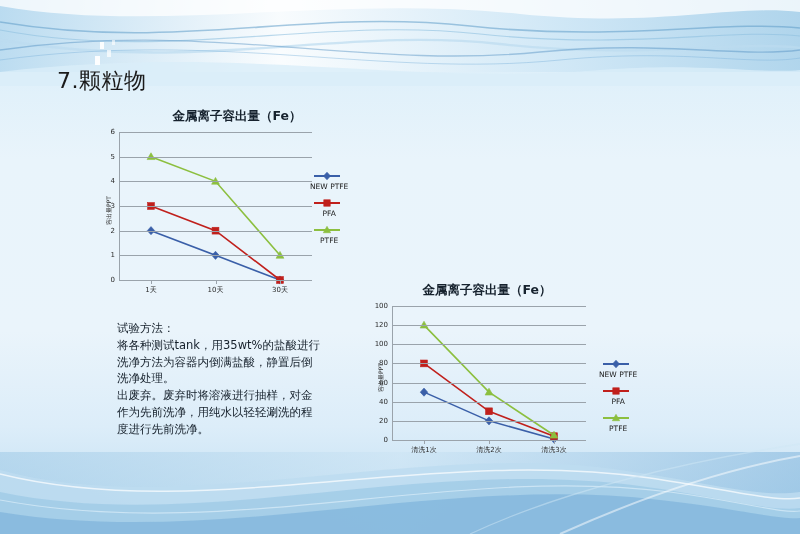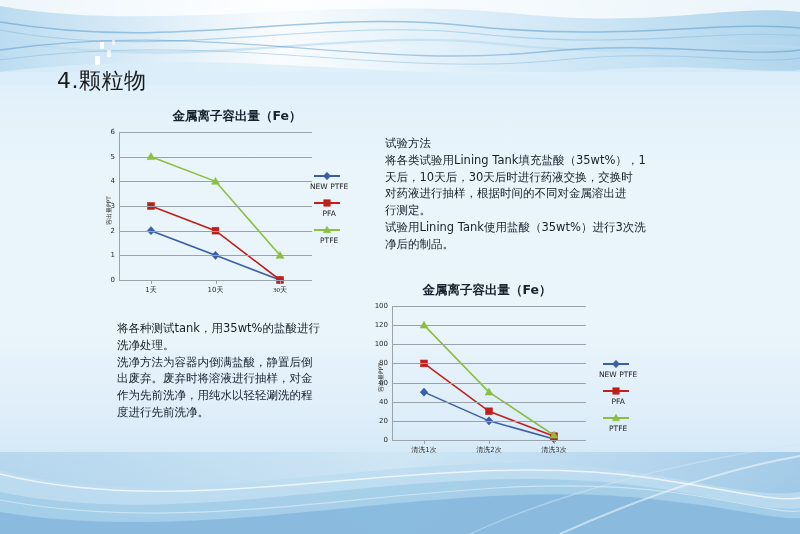--- a/index.html
+++ b/index.html
@@ -104,21 +104,21 @@
     <rect x="0" y="452" width="800" height="82" fill="url(#gBot)" opacity=".55"></rect>
     <path d="M0,470 C180,520 420,440 620,470 C710,483 760,498 800,492 L800,534 L0,534 Z" fill="#bddcf0" opacity=".85"></path>
     <path d="M0,492 C200,534 420,456 640,486 C720,497 770,512 800,508 L800,534 L0,534 Z" fill="#9ec9e6" opacity=".75"></path>
     <path d="M0,512 C220,548 440,474 660,500 C740,509 780,520 800,518 L800,534 L0,534 Z" fill="#7fb4dc" opacity=".7"></path>
     <path d="M0,474 C200,524 430,446 650,478 C730,490 775,502 800,498" fill="none" stroke="#ffffff" stroke-width="1.4" opacity=".7"></path>
     <path d="M0,500 C230,543 450,464 670,492 C745,502 782,514 800,511" fill="none" stroke="#dff0fa" stroke-width="1.2" opacity=".65"></path>
     <path d="M560,534 C640,498 720,470 800,456" fill="none" stroke="#ffffff" stroke-width="2" opacity=".5"></path>
     <path d="M470,534 C560,492 680,462 800,444" fill="none" stroke="#cfe7f6" stroke-width="1.3" opacity=".5"></path>
   </svg>
 
-  <div class="heading">4.颗粒物</div>
+  <div class="heading">7.颗粒物</div>
 
   <div class="chart" id="chart1">
     <div class="chart-title">金属离子容出量（Fe）</div>
     <div class="plot">
       <div class="axis-y"></div>
       <svg class="series-svg" width="193" height="148">
           <polyline points="32,98.66666666666667 96.5,123.33333333333334 161,148" fill="none" stroke="#3a5fa8" stroke-width="1.6"></polyline>
           <polygon points="32,94.58666666666667 35.74,98.66666666666667 32,102.74666666666667 28.259999999999998,98.66666666666667" fill="#3a5fa8" stroke="#3a5fa8" stroke-width="0.6"></polygon>
           <polygon points="96.5,119.25333333333334 100.24,123.33333333333334 96.5,127.41333333333334 92.76,123.33333333333334" fill="#3a5fa8" stroke="#3a5fa8" stroke-width="0.6"></polygon>
           <polygon points="161,143.92 164.74,148 161,152.08 157.26,148" fill="#3a5fa8" stroke="#3a5fa8" stroke-width="0.6"></polygon>
@@ -142,21 +142,21 @@
         <div class="gridline" style="top: 49.3333px;"></div>
         <div class="ytick" style="top: 49.3333px;">4</div>
         <div class="gridline" style="top: 24.6667px;"></div>
         <div class="ytick" style="top: 24.6667px;">5</div>
         <div class="gridline" style="top: 0px;"></div>
         <div class="ytick" style="top: 0px;">6</div>
         <div class="xtick" style="left: 32px; top: 153px;">1天</div>
         <div style="position: absolute; width: 1px; height: 4px; background: rgb(154, 163, 171); top: 148px; left: 32px;"></div>
         <div class="xtick" style="left: 96.5px; top: 153px;">10天</div>
         <div style="position: absolute; width: 1px; height: 4px; background: rgb(154, 163, 171); top: 148px; left: 96.5px;"></div>
-        <div class="xtick" style="left: 161px; top: 153px; font-family: Liberation Serif, serif;">30天</div>
+        <div class="xtick" style="left: 161px; top: 153px;">30天</div>
         <div style="position: absolute; width: 1px; height: 4px; background: rgb(154, 163, 171); top: 148px; left: 161px;"></div>
         <div class="ylabel" style="left: -24px; top: 74px;">容出量PPT</div>
       </div>
     <div class="legend">
         <div class="legend-row">
           <div class="legend-mark">
             <div class="ln" style="background: rgb(58, 95, 168);"></div>
             <svg width="12" height="12" class="mk">
               <polygon points="6,2.16 9.52,6 6,9.84 2.4799999999999995,6" fill="#3a5fa8" stroke="#3a5fa8" stroke-width="0.6"></polygon>
             </svg>
@@ -177,34 +177,26 @@
             <div class="ln" style="background: rgb(140, 191, 63);"></div>
             <svg width="12" height="12" class="mk">
               <polygon points="6,2.3200000000000003 9.68,8.72 2.3200000000000003,8.72" fill="#8cbf3f" stroke="#8cbf3f" stroke-width="0.6"></polygon>
             </svg>
           </div>
           <span class="legend-label">PTFE</span>
         </div>
       </div>
   </div>
 
-  <div class="textblock" id="text-right">
-      <div>试验方法</div>
-      <div>将各类试验用Lining Tank填充盐酸（35wt%），1</div>
-      <div>天后，10天后，30天后时进行药液交换，交换时</div>
-      <div>对药液进行抽样，根据时间的不同对金属溶出进</div>
-      <div>行测定。</div>
-      <div>试验用Lining Tank使用盐酸（35wt%）进行3次洗</div>
-      <div>净后的制品。</div>
-    </div>
 
   <div class="textblock" id="text-left">
+      <div>试验方法：</div>
       <div>将各种测试tank，用35wt%的盐酸进行</div>
+      <div>洗净方法为容器内倒满盐酸，静置后倒</div>
       <div>洗净处理。</div>
-      <div>洗净方法为容器内倒满盐酸，静置后倒</div>
       <div>出废弃。废弃时将溶液进行抽样，对金</div>
       <div>作为先前洗净，用纯水以轻轻涮洗的程</div>
       <div>度进行先前洗净。</div>
     </div>
 
   <div class="chart" id="chart2">
     <div class="chart-title">金属离子容出量（Fe）</div>
     <div class="plot">
       <div class="axis-y"></div>
       <svg class="series-svg" width="194" height="134">

